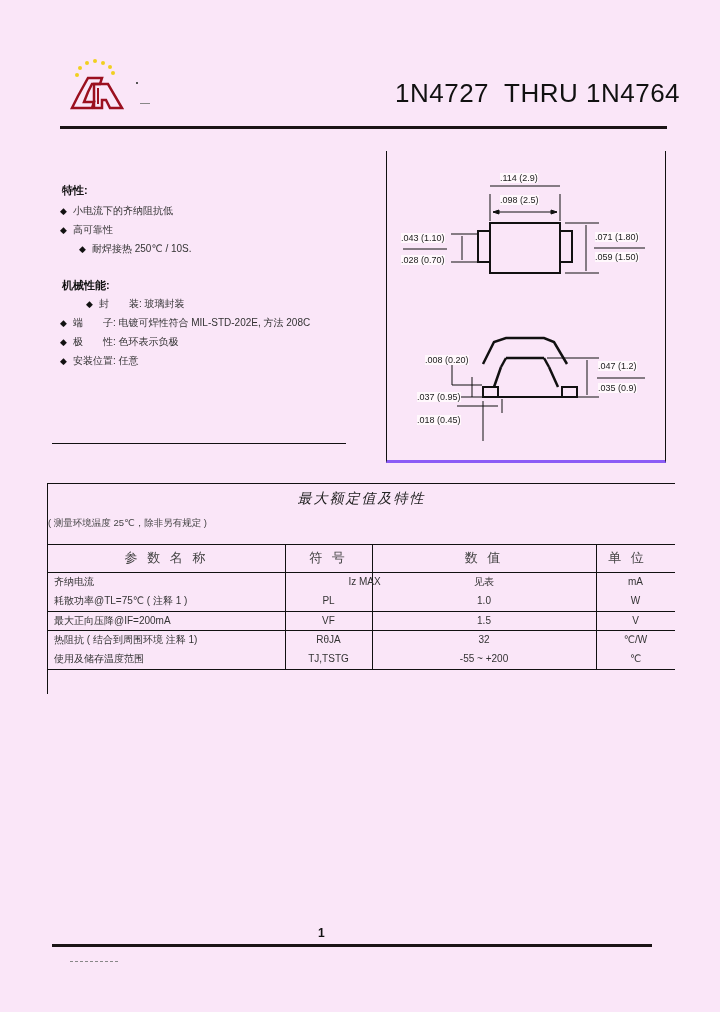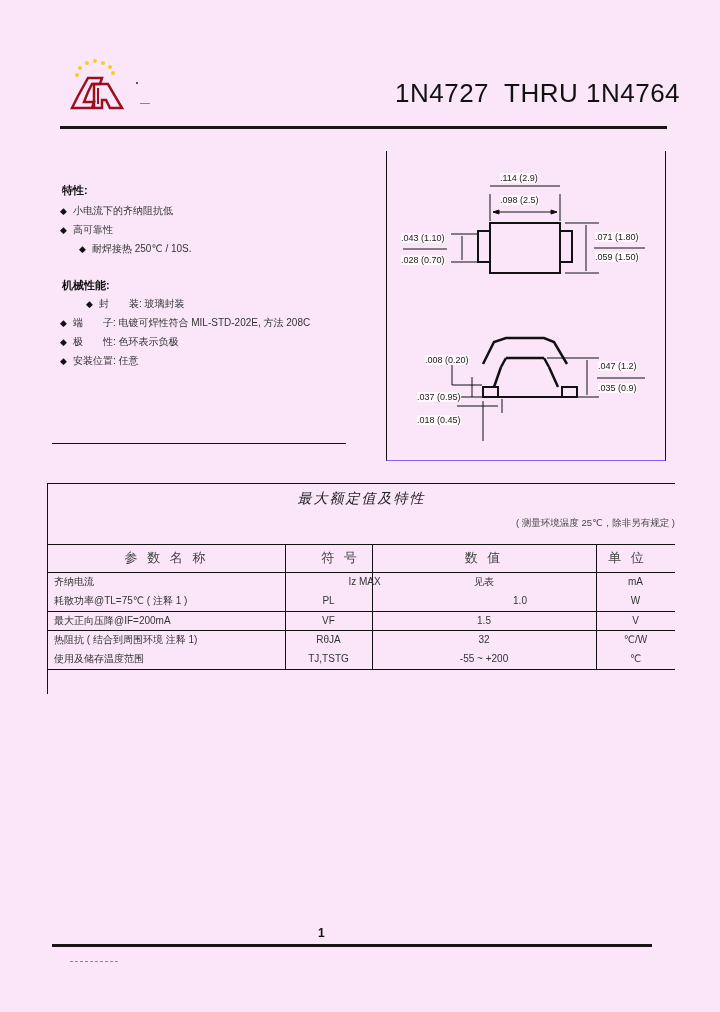--- a/index.html
+++ b/index.html
@@ -24,33 +24,33 @@
   
   .section-title { font-size:11px; font-weight:bold; }
   .bullet-line { font-size:10px; color:#333; white-space:pre; }
   .bullet { font-size:9px; margin-right:6px; color:#111; }
 
   .left-rule { left:52px; top:443px; width:294px; height:1px; background:#111; }
 
   
   .diagram-frame {
     left:386px; top:151px; width:278px; height:309px;
-    border-left:1px solid #111; border-right:1px solid #111; border-bottom:1px solid #8b5cf6;text-align:center;
+    border-left:1px solid #111; border-right:1px solid #111; border-bottom:3px solid #8b5cf6;text-align:center;
   }
   .dim {
     position:absolute; font-size:9px; color:#222; white-space:pre; background:#fff8fc; line-height:10px;
   }
 
   
   .table-wrap {
     left:47px; top:483px; width:627px; height:210px;
     border-top:1px solid #111; border-left:1px solid #111;
   }
   .t-title { position:absolute; left:0; width:100%; text-align:center; top:6px; font-size:14px; letter-spacing:2px; color:#222;font-style:italic; }
-  .t-sub { position:absolute; left:0; width:100%; text-align:right; top:33px; font-size:9.5px; color:#444; }
+  .t-sub { position:absolute; left:0; width:100%; text-align:left; top:33px; font-size:9.5px; color:#444; }
   .hline { position:absolute; left:0; width:627px; height:1px; background:#111; }
   .vline { position:absolute; width:1px; background:#111; }
   .cell { position:absolute; font-size:10px; color:#333; white-space:pre; line-height:12px; }
   .cell.c { text-align:center; }
   .hdr { font-size:13px; letter-spacing:3px; color:#444; }
 
   .page-num { left:318px; top:926px; font-size:12px; font-weight:bold; }
   .footer-rule { left:52px; top:944px; width:600px; height:3px; background:#1a1416; }
   .footer-mark { left:70px; top:961px; width:50px; height:1px;
     background:repeating-linear-gradient(90deg,#888 0 3px,transparent 3px 5px); }
@@ -161,35 +161,35 @@
   <div class="hline" style="top:88px;"></div>
   <div class="hline" style="top:127px;"></div>
   <div class="hline" style="top:146px;"></div>
   <div class="hline" style="top:185px;"></div>
 
   <div class="vline" style="left:237px;top:60px;height:125px;"></div>
   <div class="vline" style="left:324px;top:60px;height:125px;"></div>
   <div class="vline" style="left:548px;top:60px;height:125px;"></div>
 
   <div class="cell c hdr" style="left:0;width:237px;top:68px;">参 数 名 称</div>
-  <div class="cell c hdr" style="left:237px;width:87px;top:68px;padding-left:12px;">符 号</div>
+  <div class="cell c hdr" style="left:237px;width:87px;top:68px;">符 号</div>
   <div class="cell c hdr" style="left:324px;width:224px;top:68px;">数 值</div>
   <div class="cell c hdr" style="left:540px;width:79px;top:68px;">单 位</div>
 
   <div>
     <div class="cell" style="left:6px;top:92px;">齐纳电流</div>
     <div class="cell c" style="left:237px;width:87px;top:92px;margin-left:36px;">Iz MAX</div>
     <div class="cell c" style="left:324px;width:224px;top:92px;">见表</div>
     <div class="cell c" style="left:548px;width:79px;top:92px;">mA</div>
   </div>
 
   <div>
     <div class="cell" style="left:6px;top:111px;">耗散功率@TL=75℃ ( 注释 1 )</div>
     <div class="cell c" style="left:237px;width:87px;top:111px;">PL</div>
-    <div class="cell c" style="left:324px;width:224px;top:111px;padding-left:36px;">1.0</div>
+    <div class="cell c" style="left:324px;width:224px;top:111px;">1.0</div>
     <div class="cell c" style="left:548px;width:79px;top:111px;">W</div>
   </div>
 
   <div>
     <div class="cell" style="left:6px;top:131px;">最大正向压降@IF=200mA</div>
     <div class="cell c" style="left:237px;width:87px;top:131px;">VF</div>
     <div class="cell c" style="left:324px;width:224px;top:131px;">1.5</div>
     <div class="cell c" style="left:548px;width:79px;top:131px;">V</div>
   </div>
 

